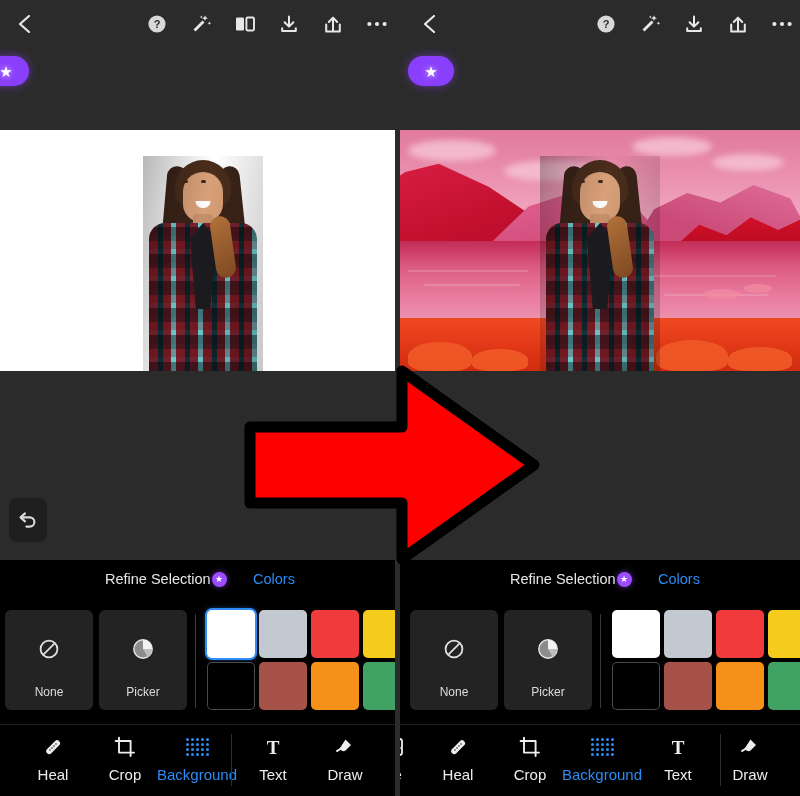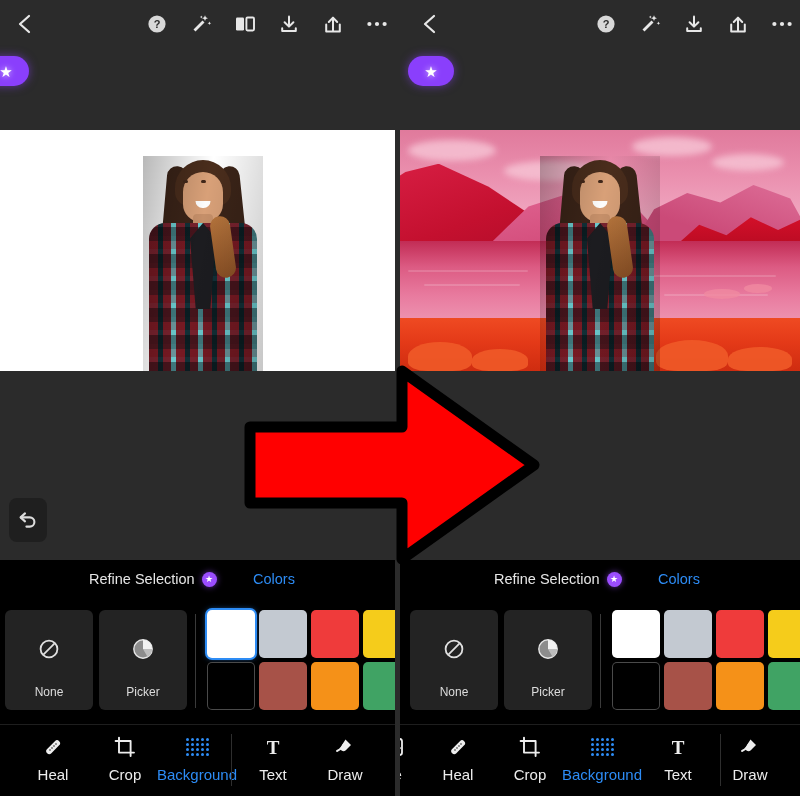--- a/index.html
+++ b/index.html
@@ -153,22 +153,22 @@
     position: absolute; left: 14px; top: 498px; width: 38px; height: 44px;
     background: #1f1f1f; border-radius: 8px;
     display: flex; align-items: center; justify-content: center;
   }
 
   
   .sheet { position: absolute; left: 0; top: 560px; width: 400px; height: 236px; background: #000; }
 
   .sheet-head { position: relative; height: 42px; }
   .refine {
-    position: absolute; left: 94px; top: 11px;
-    display: flex; align-items: center; gap: 7px;
+    position: absolute; left: 110px; top: 11px;
+    display: flex; align-items: center; gap: 1px;
   }
   .refine-label { color: #e6e6e6; font-size: 14.5px; }
   .refine-star {
     width: 15px; height: 15px; border-radius: 50%; background: #9b4dff;
     display: flex; align-items: center; justify-content: center;
     box-shadow: 0 0 6px rgba(155,77,255,.6);
   }
   .refine-star .glyph { color: #fff; font-size: 9px; line-height: 1; }
   .colors-tab {
     position: absolute; left: 258px; top: 11px;

